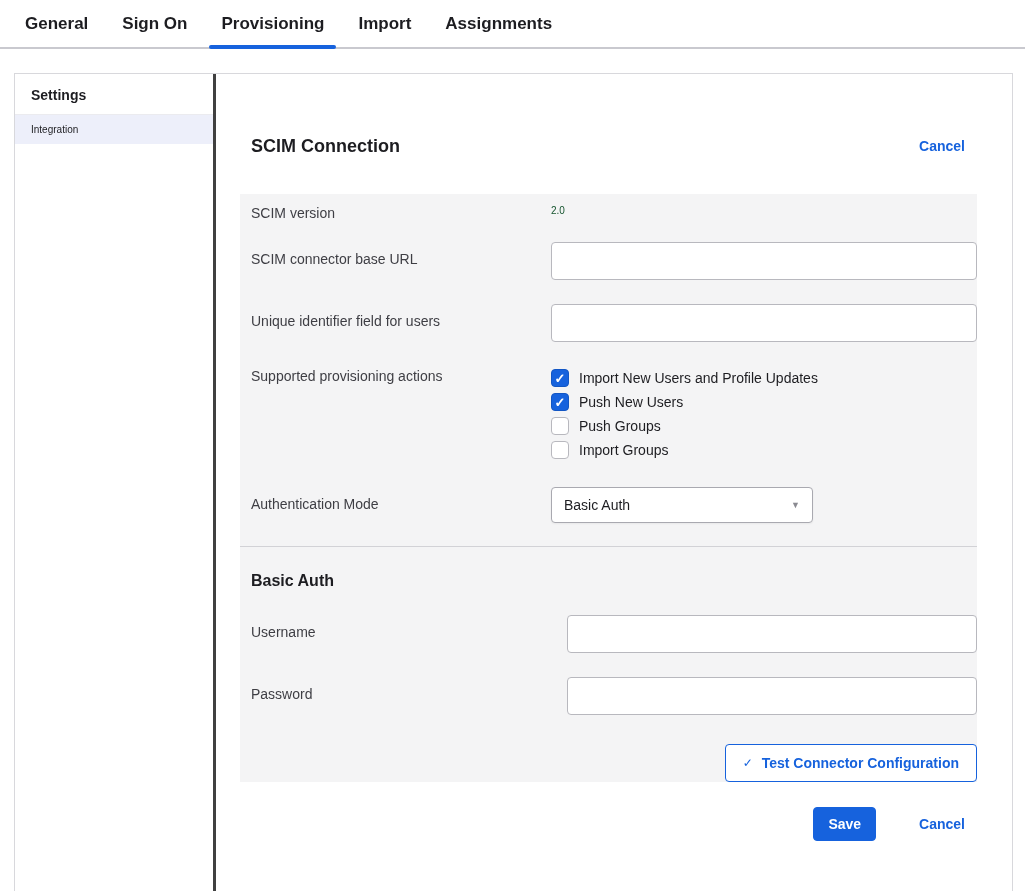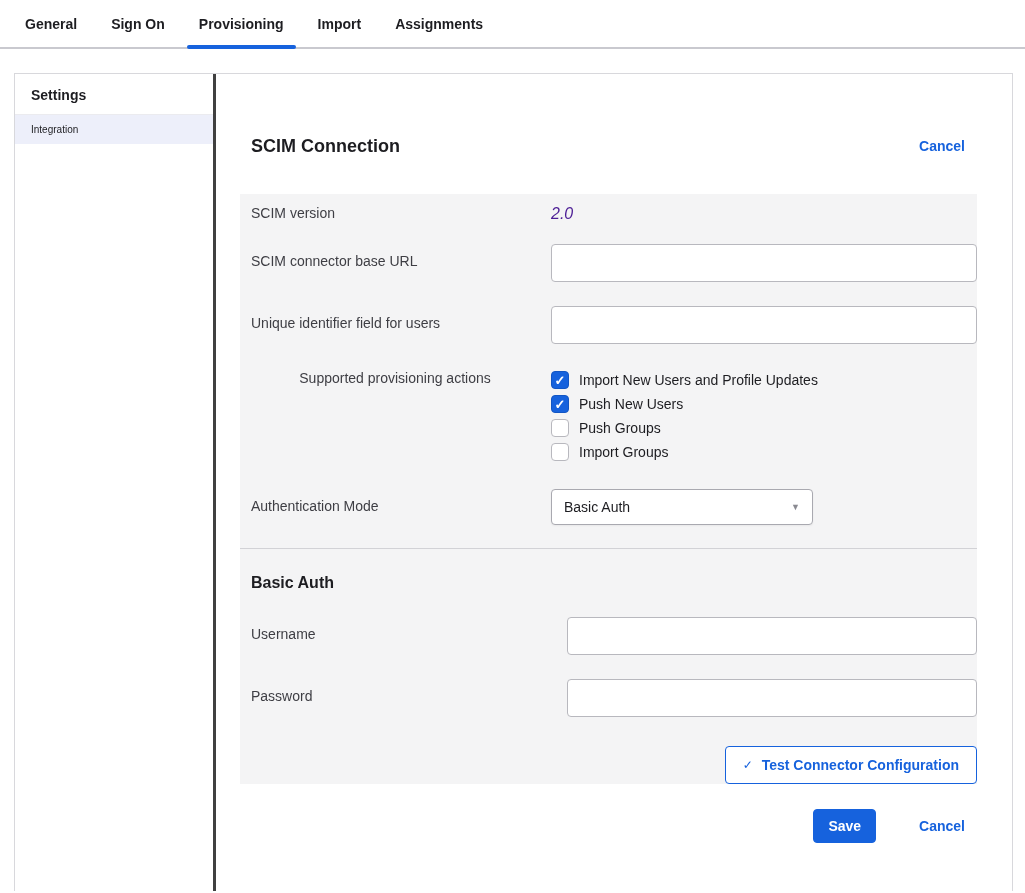--- a/index.html
+++ b/index.html
@@ -11,21 +11,21 @@
   }
 
   
   .tabbar {
     height: 49px; border-bottom: 2px solid #c9c9cf;
     display: flex; align-items: stretch; padding-left: 13px;
   }
   .tab {
     position: relative; display: flex; align-items: center;
     padding: 0 12px; margin-right: 10px;
-    font-weight: bold; font-size: 14px; color: #1d1d21; cursor: pointer;
+    font-weight: bold; font-size: 17px; color: #1d1d21; cursor: pointer;
     white-space: nowrap;
   }
   .tab[data-active="true"]::after {
     content: ""; position: absolute; left: 0; right: 0; bottom: -2px;
     height: 4px; background: #1662dd; border-radius: 2px;
   }
 
   
   .card {
     margin: 24px 12px 0 14px; width: 999px; height: 818px;
@@ -56,29 +56,29 @@
   }
 
   
   .fieldset { background: #f4f4f5; width: 737px; }
   .frow { display: flex; align-items: flex-start; padding: 10px 0 14px 11px; }
   .flabel { flex: 0 0 300px; width: 300px; font-size: 14px; color: #3e3e44; padding-top: 9px; padding-right: 12px; }
   .fvalue-wrap { flex: 1; min-width: 0; }
 
   .frow-static { padding: 11px 0 11px 11px; }
   .frow-static .flabel { padding-top: 0; }
-  .static-value { font-size: 16px; color: #4c1d95; padding-top: 0; font-style: italic; }
+  .static-value { font-size: 10px; color: #14532d; padding-top: 0; }
 
   .text-input {
     width: 100%; height: 38px; border: 1px solid #b8b8be; border-radius: 4px;
     background: #fff; padding: 0 10px; font: inherit; color: #1d1d21; outline: none;
   }
 
   .frow-checks { padding: 10px 0 12px 11px; }
-  .frow-checks .flabel { padding-top: 2px; text-align: center; }
+  .frow-checks .flabel { padding-top: 2px; }
   .check-list { display: flex; flex-direction: column; }
   .check-option { display: flex; align-items: center; height: 24px; cursor: pointer; }
   .cbox {
     width: 18px; height: 18px; flex: 0 0 18px; border-radius: 4px;
     border: 1px solid #b8b8be; background: #fff; position: relative; margin-right: 10px;
   }
   .cbox[data-checked="true"] { background: #1662dd; border-color: #1256c4; }
   .cbox[data-checked="true"]::after {
     content: "\2713"; position: absolute; left: 0; top: 0; width: 16px; height: 16px;
     color: #fff; font-size: 13px; font-weight: bold; line-height: 17px; text-align: center;

